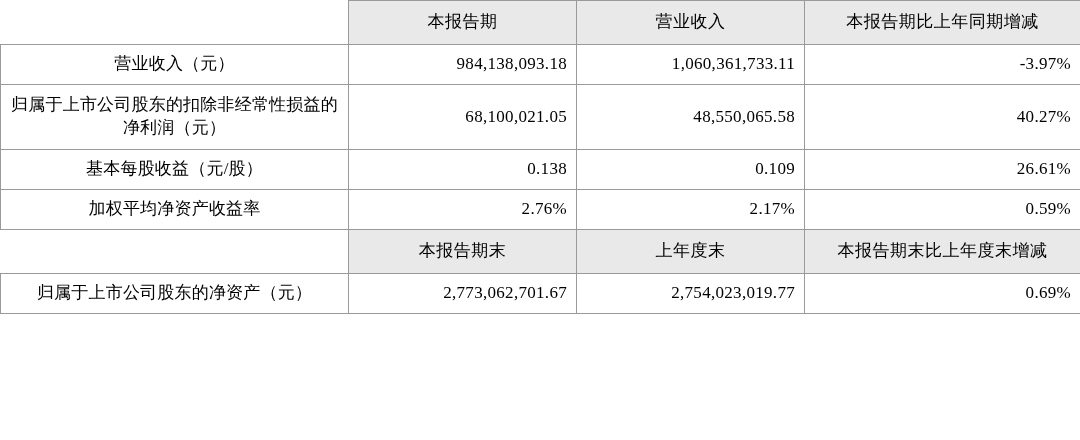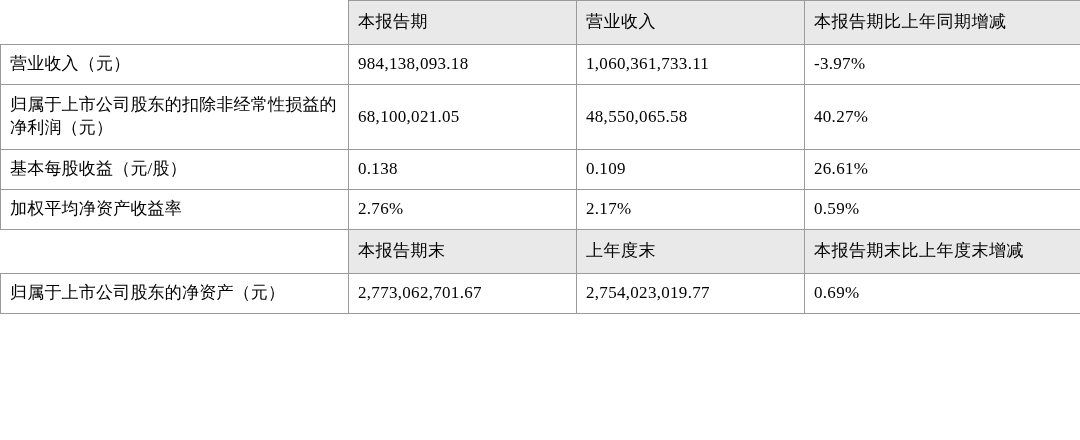--- a/index.html
+++ b/index.html
@@ -34,34 +34,35 @@
   }
   
   col.c0 { width: 348px; }
   col.c1 { width: 228px; }
   col.c2 { width: 228px; }
   col.c3 { width: 276px; }
 
   
   .hdr {
     background: #e9e9e9;
+    text-align: center;
     font-size: 17px;
     letter-spacing: 0.5px;
   }
   .hdr-blank {
     background: #ffffff;
     border-left: none !important;
     border-top: none !important;
   }
   .label {
-    text-align: left;
+    text-align: center;
     letter-spacing: 0.2px;
   }
   .num {
-    text-align: left;
+    text-align: right;
     padding-right: 14px;
     font-variant-numeric: tabular-nums;
     letter-spacing: 0.3px;
   }
   tr.row td { height: 27px; }
   tr.row2 td { height: 52px; }
   tr.band td { height: 31px; }
 </style>
 </head>
 <body>

